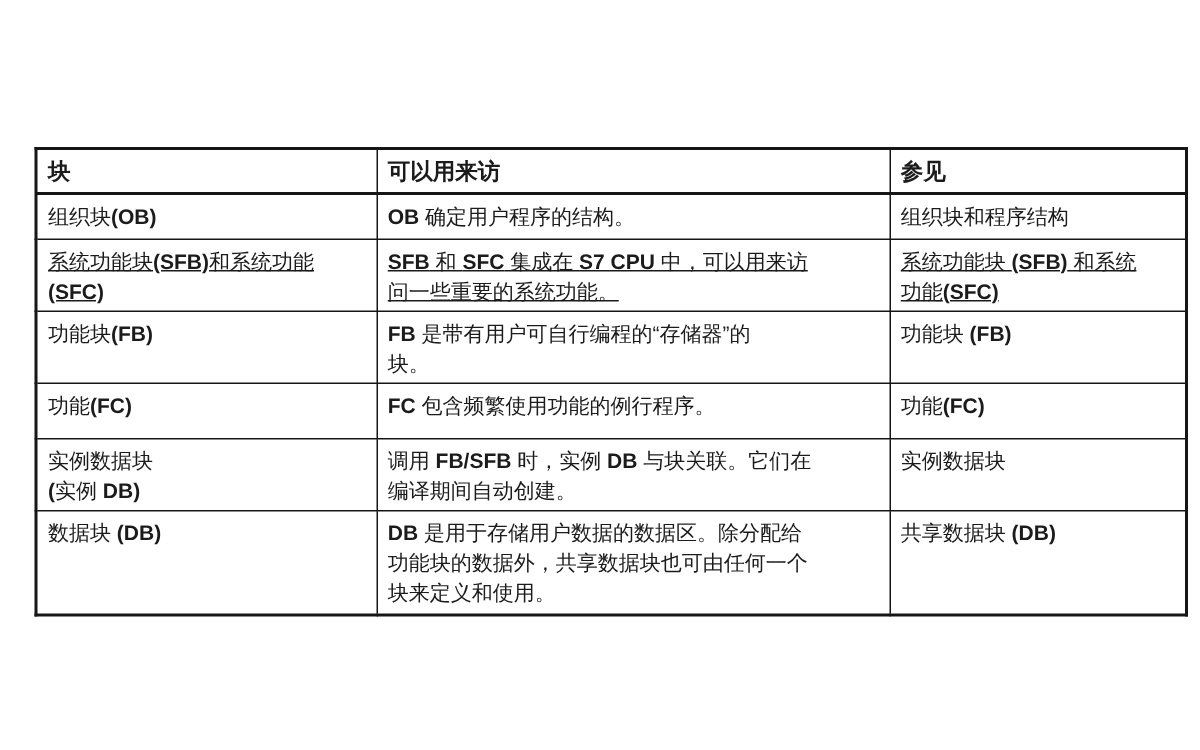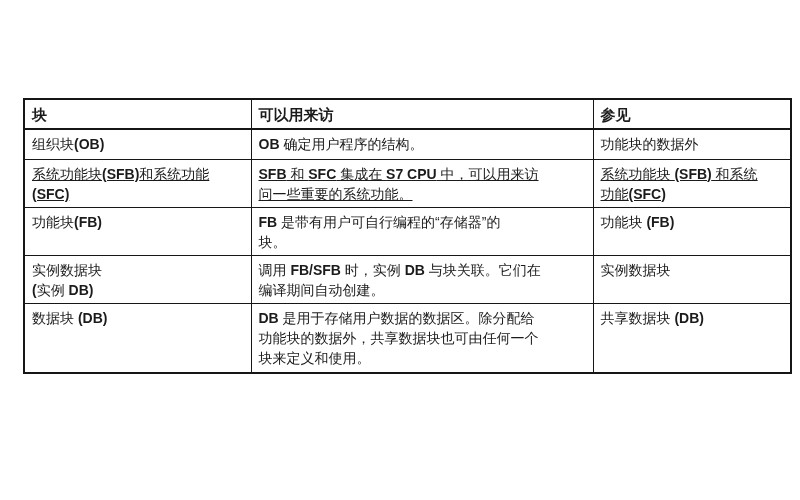--- a/index.html
+++ b/index.html
@@ -69,35 +69,40 @@
       <tr class="h-header">
         <th>块</th>
         <th>可以用来访</th>
         <th>参见</th>
       </tr>
     </thead>
     <tbody>
       <tr class="h-r1">
         <td class="latin-bold">组织块<b>(OB)</b></td>
         <td class="latin-bold"><b>OB</b> 确定用户程序的结构。</td>
-        <td class="latin-bold">功能块的数据外</td>
+        <td class="latin-bold">组织块和程序结构</td>
       </tr>
       <tr class="h-r2">
         <td class="latin-bold">系统功能块<b>(SFB)</b>和系统功能
 <b>(SFC)</b></td>
         <td class="latin-bold"><b>SFB</b> 和 <b>SFC</b> 集成在 <b>S7 CPU</b> 中，可以用来访
 问一些重要的系统功能。</td>
         <td class="latin-bold">系统功能块 <b>(SFB)</b> 和系统
 功能<b>(SFC)</b></td>
       </tr>
       <tr class="h-r3">
         <td class="latin-bold">功能块<b>(FB)</b></td>
         <td class="latin-bold"><b>FB</b> 是带有用户可自行编程的“存储器”的
 块。</td>
         <td class="latin-bold">功能块 <b>(FB)</b></td>
+      </tr>
+      <tr class="h-r4">
+        <td class="latin-bold">功能<b>(FC)</b></td>
+        <td class="latin-bold"><b>FC</b> 包含频繁使用功能的例行程序。</td>
+        <td class="latin-bold">功能<b>(FC)</b></td>
       </tr>
       <tr class="h-r5">
         <td class="latin-bold">实例数据块
 <b>(</b>实例 <b>DB)</b></td>
         <td class="latin-bold">调用 <b>FB/SFB</b> 时，实例 <b>DB</b> 与块关联。它们在
 编译期间自动创建。</td>
         <td class="latin-bold">实例数据块</td>
       </tr>
       <tr class="h-r6">
         <td class="latin-bold">数据块 <b>(DB)</b></td>

